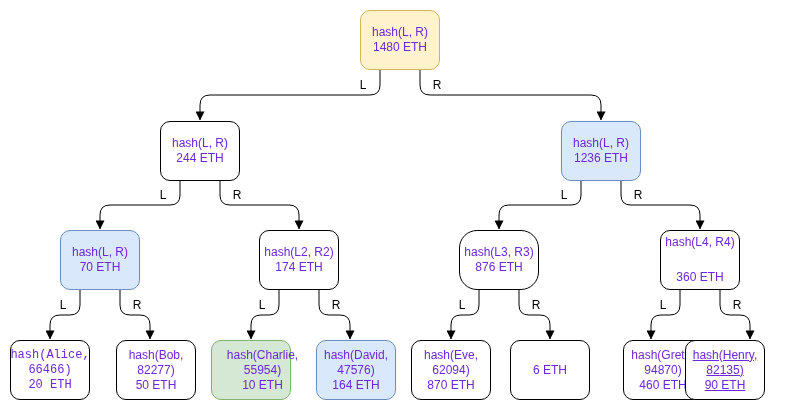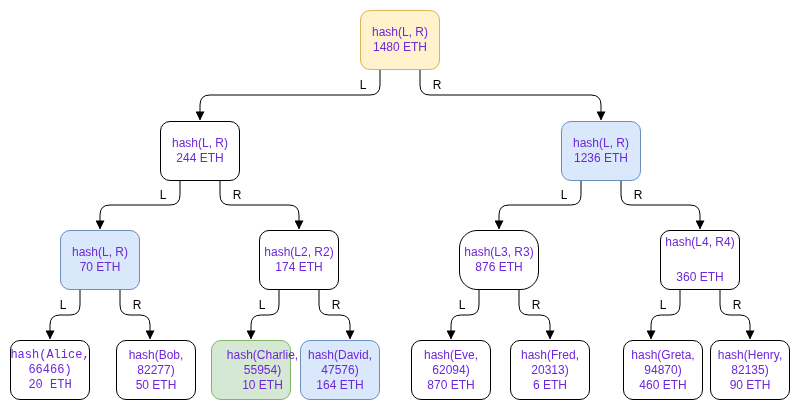--- a/index.html
+++ b/index.html
@@ -99,34 +99,33 @@
     <div class="amount">20 ETH</div>
   </div>
   <div class="node c-white" style="left:110px;top:340px;margin-left:6px;">
     <div class="hash">hash(Bob, 82277)</div>
     <div class="amount">50 ETH</div>
   </div>
   <div class="node c-green" style="left:211px;top:340px;padding-left:24px;">
     <div class="hash">hash(Charlie, 55954)</div>
     <div class="amount">10 ETH</div>
   </div>
-  <div class="node c-blue" style="left:300px;top:340px;">
+  <div class="node c-blue" style="left:316px;top:340px;">
     <div class="hash">hash(David, 47576)</div>
     <div class="amount">164 ETH</div>
   </div>
   <div class="node c-white" style="left:411px;top:340px;">
     <div class="hash">hash(Eve, 62094)</div>
     <div class="amount">870 ETH</div>
   </div>
   <div class="node c-white" style="left:510px;top:340px;">
-    <div class="hash">hash(Fred, 20313)</div>
     <div class="amount">6 ETH</div>
   </div>
   <div class="node c-white" style="left:611px;top:340px;margin-left:12px;">
     <div class="hash">hash(Greta, 94870)</div>
     <div class="amount">460 ETH</div>
   </div>
-  <div class="node c-white" style="left:710px;top:340px;">
+  <div class="node c-white" style="left:685px;top:340px;text-decoration:underline;">
     <div class="hash">hash(Henry, 82135)</div>
     <div class="amount">90 ETH</div>
   </div>
 
 </div>
 
 </body></html>

